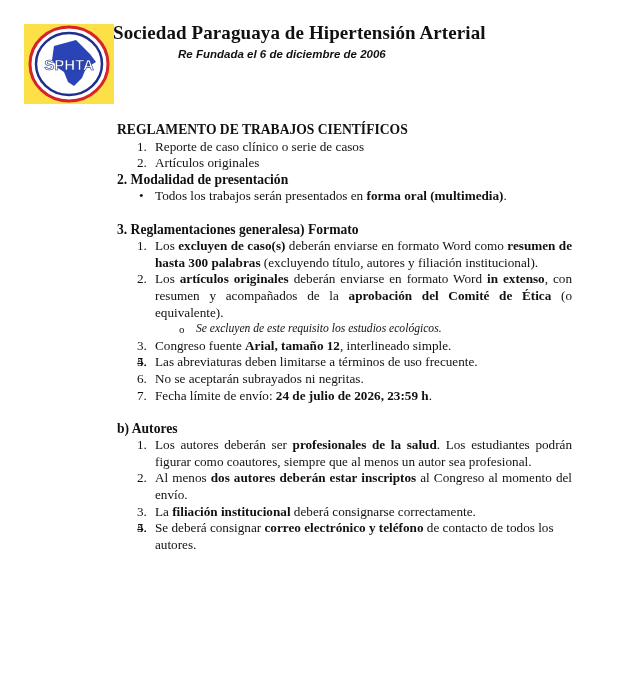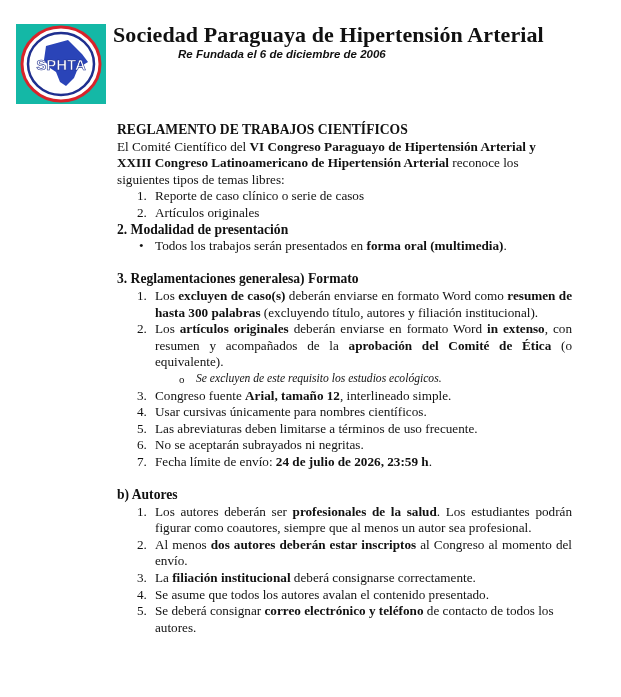--- a/index.html
+++ b/index.html
@@ -1,20 +1,20 @@
 <!DOCTYPE html>
 <html><head>
 <meta charset="utf-8">
 <style>
   html, body { margin: 0; padding: 0; background: #ffffff; }
   body { width: 621px; height: 697px; position: relative; overflow: hidden;
          font-family: "Liberation Serif", "DejaVu Serif", serif; color: #111; }
-  .logo { position: absolute; left: 16px; top: 24px; width: 90px; height: 80px; background: #14b8a6; }
+  .logo { position: absolute; left: 24px; top: 24px; width: 90px; height: 80px; background: #fde047; }
   .logo svg { display: block; }
-  .org-title { position: absolute; left: 113px; top: 22px; font-size: 22px; font-weight: bold;
+  .org-title { position: absolute; left: 113px; top: 22px; font-size: 19px; font-weight: bold;
                font-family: "Liberation Serif", "DejaVu Serif", serif; letter-spacing: 0.1px; }
   .org-sub { position: absolute; left: 178px; top: 48px; font-size: 11.5px; font-style: italic; font-weight: bold;
              font-family: "Liberation Sans", "DejaVu Sans", sans-serif; }
   .content { position: absolute; left: 85px; top: 122px; width: 455px; font-size: 13.2px; line-height: 16.6px; margin-left: 32px; }
   .h { font-weight: bold; font-size: 13.6px; }
   p { margin: 0; }
   .b { font-weight: bold; }
   .li { position: relative; padding-left: 38px; text-align: justify; }
   .li .num { position: absolute; left: 20px; top: 0; }
   .li .bul { position: absolute; left: 22px; top: 0; }
@@ -33,41 +33,38 @@
     <path d="M30 22 L52 16 L60 24 L66 30 L72 38 L62 44 L58 54 L50 62 L44 58 L40 48 L34 44 L28 36 Z" fill="#2a44b8"></path>
     <text x="45" y="46" text-anchor="middle" font-family="Liberation Sans, sans-serif" font-weight="bold" font-size="15" fill="#fff" stroke="#1f2f8f" stroke-width="0.6">SPHTA</text>
   </svg>
 </div>
 
 <div class="org-title">Sociedad Paraguaya de Hipertensión Arterial</div>
 <div class="org-sub">Re Fundada el  6 de diciembre de 2006</div>
 
 <div class="content">
   <p class="h">REGLAMENTO DE TRABAJOS CIENTÍFICOS</p>
-  <p>
-    <span>El Comité Científico del </span><span class="b">VI Congreso Paraguayo de Hipertensión Arterial y XXIII Congreso Latinoamericano de Hipertensión Arterial</span><span> reconoce los siguientes tipos de temas libres:</span>
-  </p>
 
   <div class="li"><span class="num">1.</span><span>Reporte de caso clínico o serie de casos</span></div>
   <div class="li"><span class="num">2.</span><span>Artículos originales</span></div>
 
   <p class="h">2. Modalidad de presentación</p>
   <div class="li"><span class="bul">•</span><span>Todos los trabajos serán presentados en </span><span class="b">forma oral (multimedia)</span><span>.</span></div>
 
   <div class="gap"></div>
   <p class="h">3. Reglamentaciones generalesa) Formato</p>
   <div class="li"><span class="num">1.</span><span>Los </span><span class="b">excluyen de caso(s)</span><span> deberán enviarse en formato Word como </span><span class="b">resumen de hasta 300 palabras</span><span> (excluyendo título, autores y filiación institucional).</span></div>
   <div class="li"><span class="num">2.</span><span>Los </span><span class="b">artículos originales</span><span> deberán enviarse en formato Word </span><span class="b">in extenso</span><span>, con resumen y acompañados de la </span><span class="b">aprobación del Comité de Ética</span><span> (o equivalente).</span></div>
   <div class="sub"><span class="o">o</span><span>Se excluyen de este requisito los estudios ecológicos.</span></div>
   <div class="li"><span class="num">3.</span><span>Congreso fuente </span><span class="b">Arial, tamaño 12</span><span>, interlineado simple.</span></div>
-  <div class="li left"><span class="num">4.</span><span>Usar cursivas únicamente para nombres científicos.</span></div>
+  <div class="li left"><span class="num">4.</span></div>
   <div class="li left"><span class="num">5.</span><span>Las abreviaturas deben limitarse a términos de uso frecuente.</span></div>
   <div class="li left"><span class="num">6.</span><span>No se aceptarán subrayados ni negritas.</span></div>
   <div class="li left"><span class="num">7.</span><span>Fecha límite de envío: </span><span class="b">24 de julio de 2026, 23:59 h</span><span>.</span></div>
 
   <div class="gap"></div>
   <p class="h">b) Autores</p>
   <div class="li"><span class="num">1.</span><span>Los autores deberán ser </span><span class="b">profesionales de la salud</span><span>. Los estudiantes podrán figurar como coautores, siempre que al menos un autor sea profesional.</span></div>
   <div class="li"><span class="num">2.</span><span>Al menos </span><span class="b">dos autores deberán estar inscriptos</span><span> al Congreso al momento del envío.</span></div>
   <div class="li left"><span class="num">3.</span><span>La </span><span class="b">filiación institucional</span><span> deberá consignarse correctamente.</span></div>
-  <div class="li left"><span class="num">4.</span><span>Se asume que todos los autores avalan el contenido presentado.</span></div>
+  <div class="li left"><span class="num">4.</span></div>
   <div class="li left"><span class="num">5.</span><span>Se deberá consignar </span><span class="b">correo electrónico y teléfono</span><span> de contacto de todos los autores.</span></div>
 </div>
 
 </body></html>

